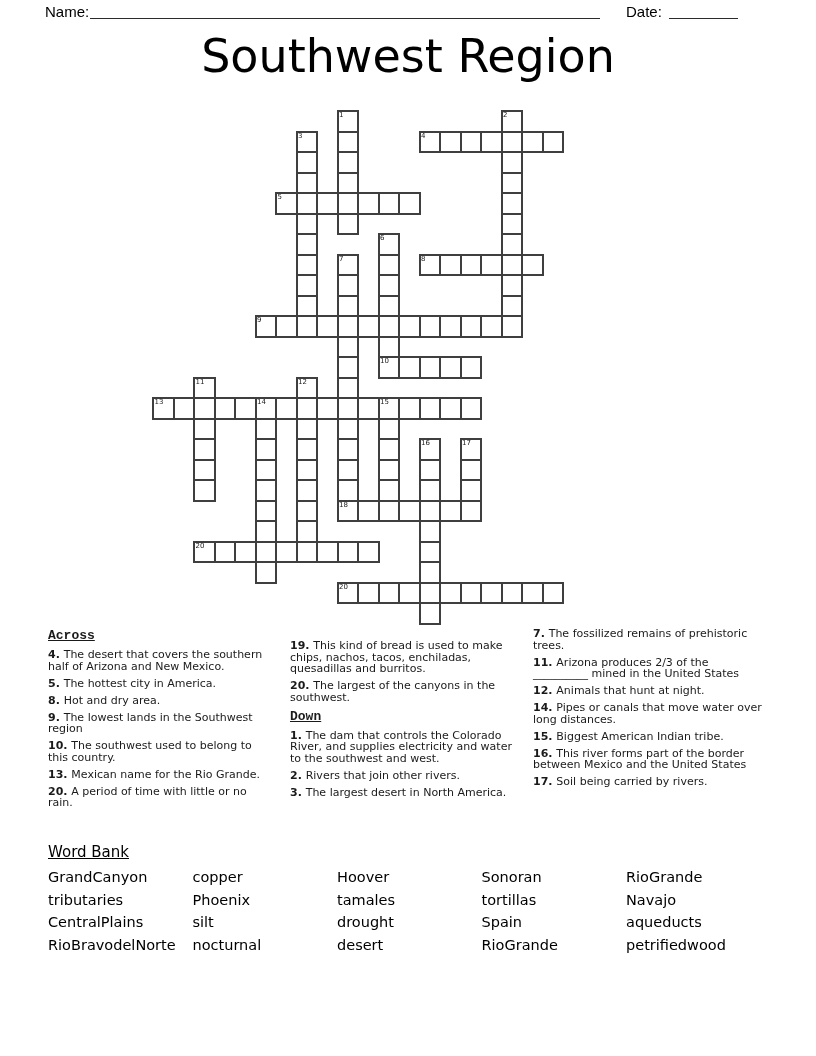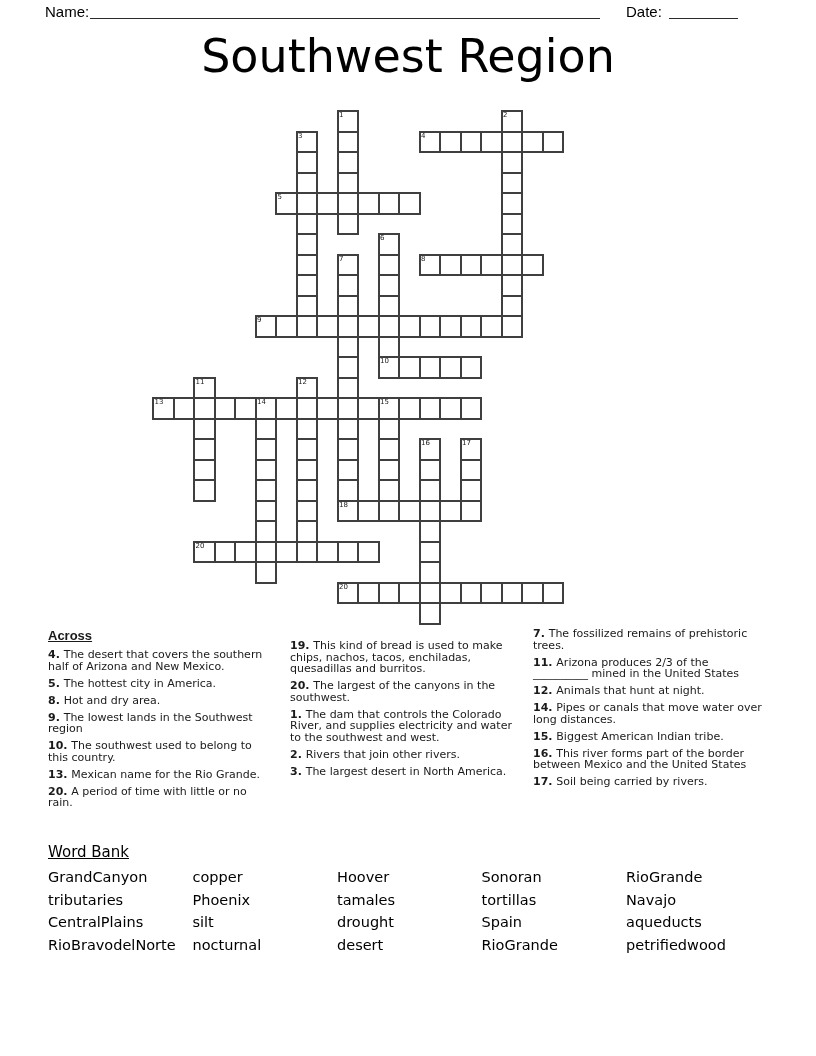--- a/index.html
+++ b/index.html
@@ -13,21 +13,21 @@
          font-family:"DejaVu Sans",sans-serif;font-weight:400;font-size:46px;line-height:60px;color:#000;}
   
   .grid{position:absolute;}
   .cell{position:absolute;width:22.5px;height:22.5px;box-sizing:border-box;
         background:#fff;border:2px solid var(--grid-line,#3f3f3f);}
   .cellnum{position:absolute;z-index:3;font-family:"DejaVu Sans",sans-serif;
            font-size:7px;line-height:7px;color:#1a1a1a;}
   
   .col{position:absolute;top:628px;}
   .clues h3{font-size:13px;font-weight:bold;text-decoration:underline;margin:0 0 6px 0;
-            font-family:Liberation Sans, sans-serif;color:#1a1a1a;}
+            font-family:Liberation Mono, monospace;color:#1a1a1a;}
   .clue{font-family:"DejaVu Sans",sans-serif;font-size:11px;line-height:11.5px;
         margin:0 0 5.5px 0;color:#1a1a1a;}
   .clue b{font-weight:700;}
   .clues h3.down-h{margin-top:3px;}
   
   .wordbank{position:absolute;left:48px;top:843px;}
   .wordbank h3{font-size:15px;font-weight:normal;text-decoration:underline;margin:0;
                font-family:"DejaVu Sans",sans-serif;color:#000;}
   .wb-grid{display:grid;grid-template-columns:repeat(5,144.5px);grid-auto-rows:22.5px;
            margin-top:8px;font-family:"DejaVu Sans",sans-serif;font-size:14.5px;color:#000;}
@@ -251,20 +251,21 @@
         <p class="clue"><b>13. </b>Mexican name for the Rio Grande.</p>
         <p class="clue"><b>20. </b>A period of time with little or no rain.</p>
       </div>
   </div>
 
   <div class="col clues" style="left:290px;width:236px;margin-top:12px;">
     <div>
         <p class="clue"><b>19. </b>This kind of bread is used to make chips, nachos, tacos, enchiladas, quesadillas and burritos.</p>
         <p class="clue"><b>20. </b>The largest of the canyons in the southwest.</p>
       </div>
+    <h3 class="down-h">Down</h3>
     <div>
         <p class="clue"><b>1. </b>The dam that controls the Colorado River, and supplies electricity and water to the southwest and west.</p>
         <p class="clue"><b>2. </b>Rivers that join other rivers.</p>
         <p class="clue"><b>3. </b>The largest desert in North America.</p>
       </div>
   </div>
 
   <div class="col clues" style="left:533px;width:230px;">
     <div>
         <p class="clue"><b>7. </b>The fossilized remains of prehistoric trees.</p>

